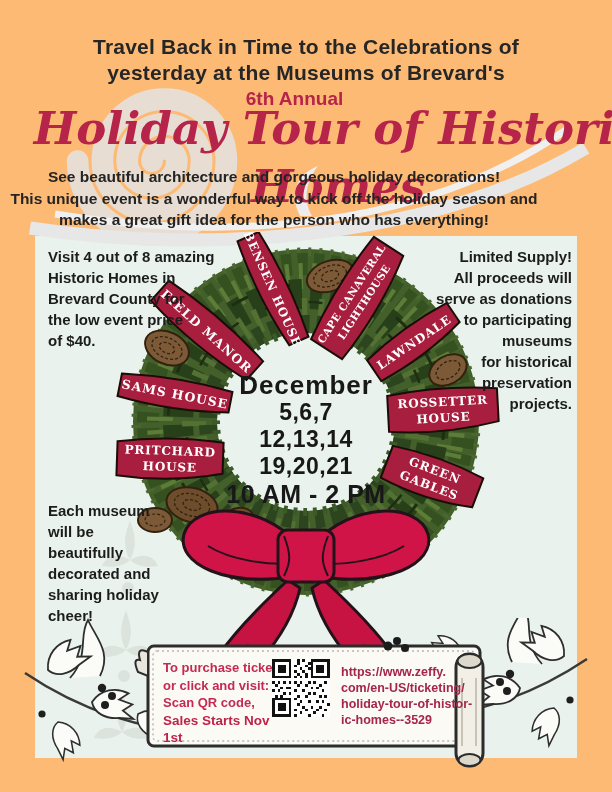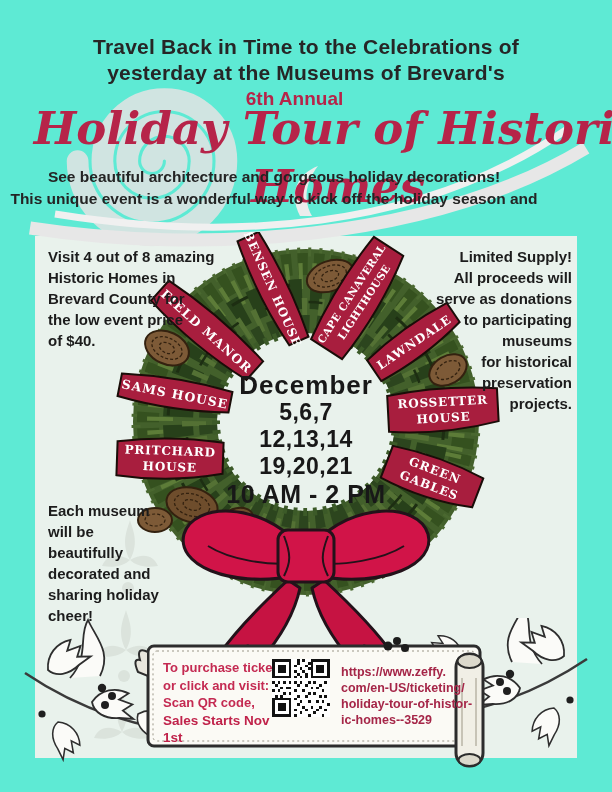--- a/index.html
+++ b/index.html
@@ -1,16 +1,16 @@
 <!DOCTYPE html>
 <html><head>
 <meta charset="utf-8">
 <style>
   html,body{margin:0;padding:0;background:#ffffff;}
-  .page{position:relative;width:612px;height:792px;background:#5eead4;overflow:hidden;
+  .page{position:relative;width:612px;height:792px;background:#fdba74;overflow:hidden;
         font-family:"Liberation Sans",sans-serif;}
   .abs{position:absolute;}
 
   
   #watermarks{position:absolute;left:0;top:0;z-index:2;}
 
   
   .panel{left:35px;top:236px;width:542px;height:522px;background:#e9f2ec;z-index:1;}
 
   
@@ -82,20 +82,21 @@
 
   <div class="abs title">
     <span style="display:block">Travel Back in Time to the Celebrations of</span>
     <span style="display:block">yesterday at the Museums of Brevard's</span>
   </div>
   <div class="abs annual">6th Annual</div>
   <div class="abs script-title">Holiday Tour of Historic Homes</div>
   <div class="abs subtitle">
     <span style="display:block">See beautiful architecture and gorgeous holiday decorations!</span>
     <span style="display:block">This unique event is a wonderful way to kick off the holiday season and</span>
+    <span style="display:block">makes a great gift idea for the person who has everything!</span>
   </div>
 
   <div class="abs info info-left1">
     <span>Visit 4 out of 8 amazing</span>
     <span>Historic Homes in</span>
     <span>Brevard County for</span>
     <span>the low event price</span>
     <span>of $40.</span>
   </div>
   <div class="abs info info-right">

